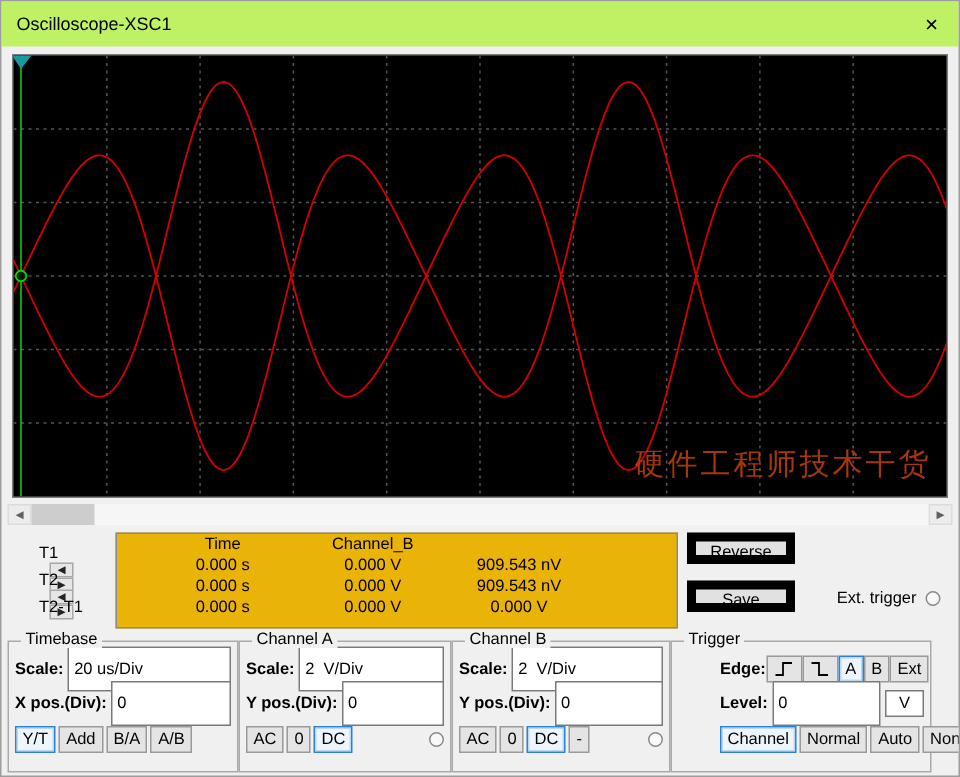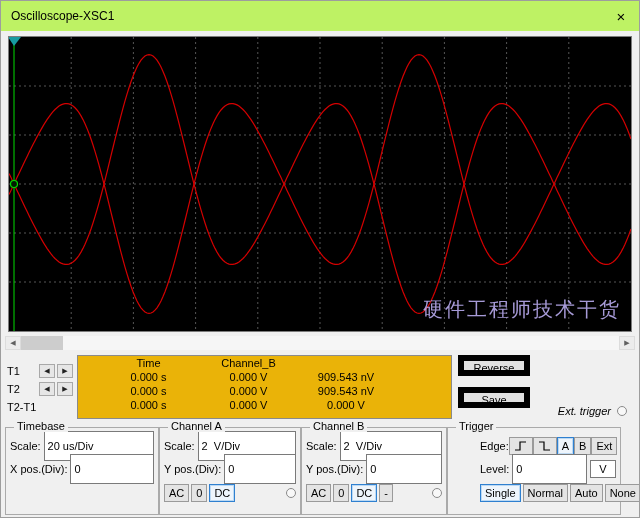--- a/index.html
+++ b/index.html
@@ -9,53 +9,53 @@
     border:1px solid #9d9d9d;
     font-family:"Liberation Sans", sans-serif; font-size:12px; color:#000;
     position:relative; overflow:hidden;
   }
   .titlebar { height:30px; background:#bef264; display:flex; align-items:center; }
   .titlebar .title { padding-left:10px; font-size:12px; }
   .close-btn { margin-left:auto; width:36px; height:30px; display:flex; align-items:center; justify-content:center; font-size:15px; cursor:default; }
 
   .scope-wrap { margin:5px 7px 0 7px; height:296px; background:#000; position:relative; border:1px solid #7c7c7c; }
   .scope-wrap svg { position:absolute; left:0; top:0; width:100%; height:100%; }
-  .watermark { position:absolute; right:10px; bottom:8px; color:#c4b5fd; opacity:.85; font-size:20px; letter-spacing:2px; pointer-events:none; }
+  .watermark { position:absolute; right:10px; bottom:8px; color:#c2410c; opacity:.85; font-size:20px; letter-spacing:2px; pointer-events:none; }
 
   .hscroll { margin:4px 4px 0 4px; height:14px; display:flex; }
   .scroll-btn { width:16px; height:14px; background:#ececec; color:#606060; font-size:7px; display:flex; align-items:center; justify-content:center; border:1px solid #dcdcdc; }
   .scroll-track { flex:1; background:#f6f6f6; position:relative; }
   .scroll-thumb { position:absolute; left:0; top:0; width:42px; height:14px; background:#cdcdcd; }
 
   .readout-row { margin:5px 6px 0 6px; height:64px; display:flex; }
   .t-controls { width:70px; font-size:11px; padding-top:8px; }
-  .t-row { display:flex; align-items:center; height:16px; margin-bottom:2px; }
+  .t-row { display:flex; align-items:center; height:16px; margin-bottom:2px;flex-direction:column; }
   .t-label { width:32px; }
   .t-btn { width:16px; height:14px; background:#e6e6e6; border:1px solid #a8a8a8; font-size:7px; display:flex; align-items:center; justify-content:center; margin-right:2px; color:#222; }
 
   .readout-box { width:375px; background:#eab308; border:1px solid #8a8a8a; font-size:11px; padding:0 0 0 18px; }
   .ro-grid { display:grid; grid-template-columns:105px 95px 100px; }
   .ro-grid span { text-align:center; line-height:14px; white-space:nowrap; }
 
   .right-area { flex:1; position:relative; }
   .cmd-btn { display:block; width:72px; height:21px; margin-left:6px; background:#e1e1e1; border:6px solid #000000; font-size:11px; font-family:inherit; }
   .cmd-btn + .cmd-btn { margin-top:11px; }
-  .ext-trigger { position:absolute; right:6px; bottom:2px; display:flex; align-items:center; gap:6px; font-size:11px;font-style:italic; }
+  .ext-trigger { position:absolute; right:6px; bottom:14px; display:flex; align-items:center; gap:6px; font-size:11px; }
   .led { width:10px; height:10px; border-radius:50%; border:1px solid #8a8a8a; background:#f8f8f8; display:inline-block; }
 
   .panels { display:flex; gap:0; padding:8px 4px 2px 4px; }
   .group { border:1px solid #aaaaaa; position:relative; padding:9px 4px 4px 4px; height:88px; }
   .group-title { position:absolute; top:-8px; left:8px; background:#f0f0f0; padding:0 3px; font-size:11px; }
   .g-timebase { width:154px; }
   .g-cha { width:142px; }
   .g-chb { width:146px; }
   .g-trigger { width:174px;padding-left:32px; }
 
   .g-row { display:flex; align-items:center; margin-bottom:5px; font-size:11px; height:18px; }
-  .g-row .lbl { white-space:nowrap; }
+  .g-row .lbl { white-space:nowrap;font-weight:bold; }
   .tb-input { flex:1; min-width:0; height:30px; border:1px solid #7a7a7a; background:#fff; font:11px "Liberation Sans",sans-serif; padding:0 3px; margin-left:3px; }
   .btn-row { display:flex; gap:2px; align-items:center; margin-top:6px; }
   .mini-btn { height:18px; padding:0 4px; background:#e4e4e4; border:1px solid #9a9a9a; font:11px "Liberation Sans",sans-serif; display:flex; align-items:center; justify-content:center; }
   .mini-btn.sel { border:1px solid #2f80d0; box-shadow:inset 0 0 0 1px #bcd9f3; background:#eef5fc; }
   .spacer { flex:1; }
   .unit-box { width:26px; height:18px; border:1px solid #7a7a7a; background:#fff; display:flex; align-items:center; justify-content:center; font-size:11px; margin-left:3px; }
   .edge-btn svg { display:block; }
 </style>
 </head>
 <body>
@@ -154,20 +154,26 @@
     <div class="group g-timebase">
       <span class="group-title">Timebase</span>
       <div class="g-row">
         <span class="lbl">Scale:</span>
         <input class="tb-input" value="20 us/Div" style="">
       </div>
       <div class="g-row">
         <span class="lbl">X pos.(Div):</span>
         <input class="tb-input" value="0" style="">
       </div>
+      <div class="btn-row">
+        <button class="mini-btn sel">Y/T</button>
+        <button class="mini-btn">Add</button>
+        <button class="mini-btn">B/A</button>
+        <button class="mini-btn">A/B</button>
+      </div>
     </div>
 
     <div class="group g-cha">
       <span class="group-title">Channel A</span>
       <div class="g-row">
         <span class="lbl">Scale:</span>
         <input class="tb-input" value="2  V/Div" style="">
       </div>
       <div class="g-row">
         <span class="lbl">Y pos.(Div):</span>
@@ -221,21 +227,21 @@
         <button class="mini-btn sel">A</button>
         <button class="mini-btn">B</button>
         <button class="mini-btn">Ext</button>
       </div>
       <div class="g-row">
         <span class="lbl">Level:</span>
         <input class="tb-input" value="0" style="">
         <span class="unit-box">V</span>
       </div>
       <div class="btn-row">
-        <button class="mini-btn sel">Single</button>
+        <button class="mini-btn sel">Channel</button>
         <button class="mini-btn">Normal</button>
         <button class="mini-btn">Auto</button>
         <button class="mini-btn">None</button>
       </div>
     </div>
 
   </div>
 </div>
 
 </body></html>

